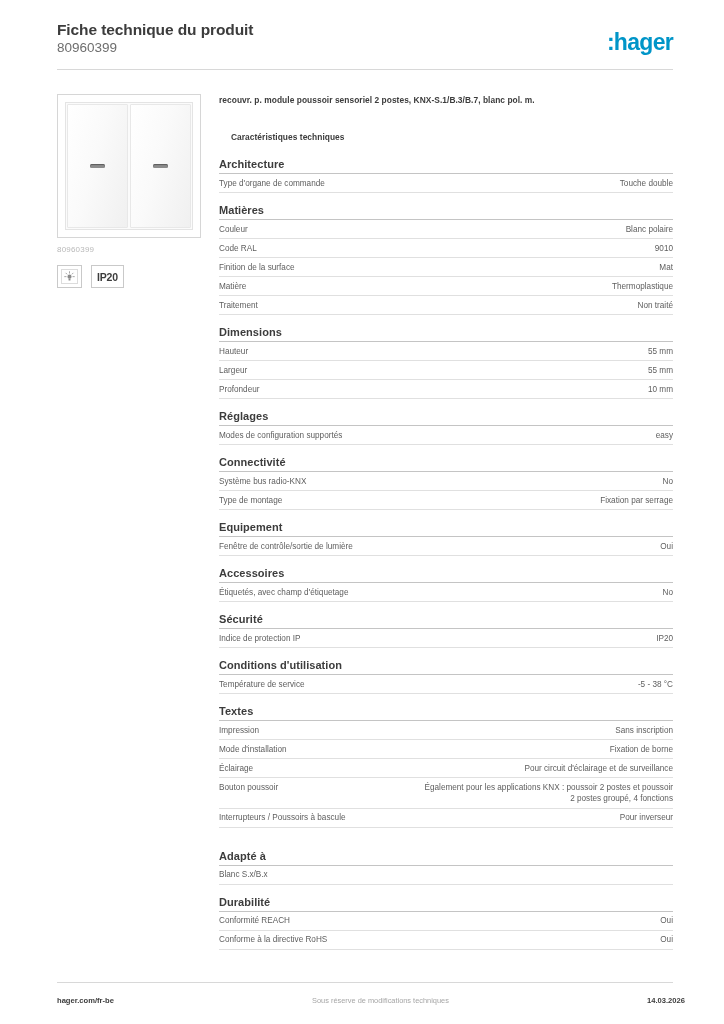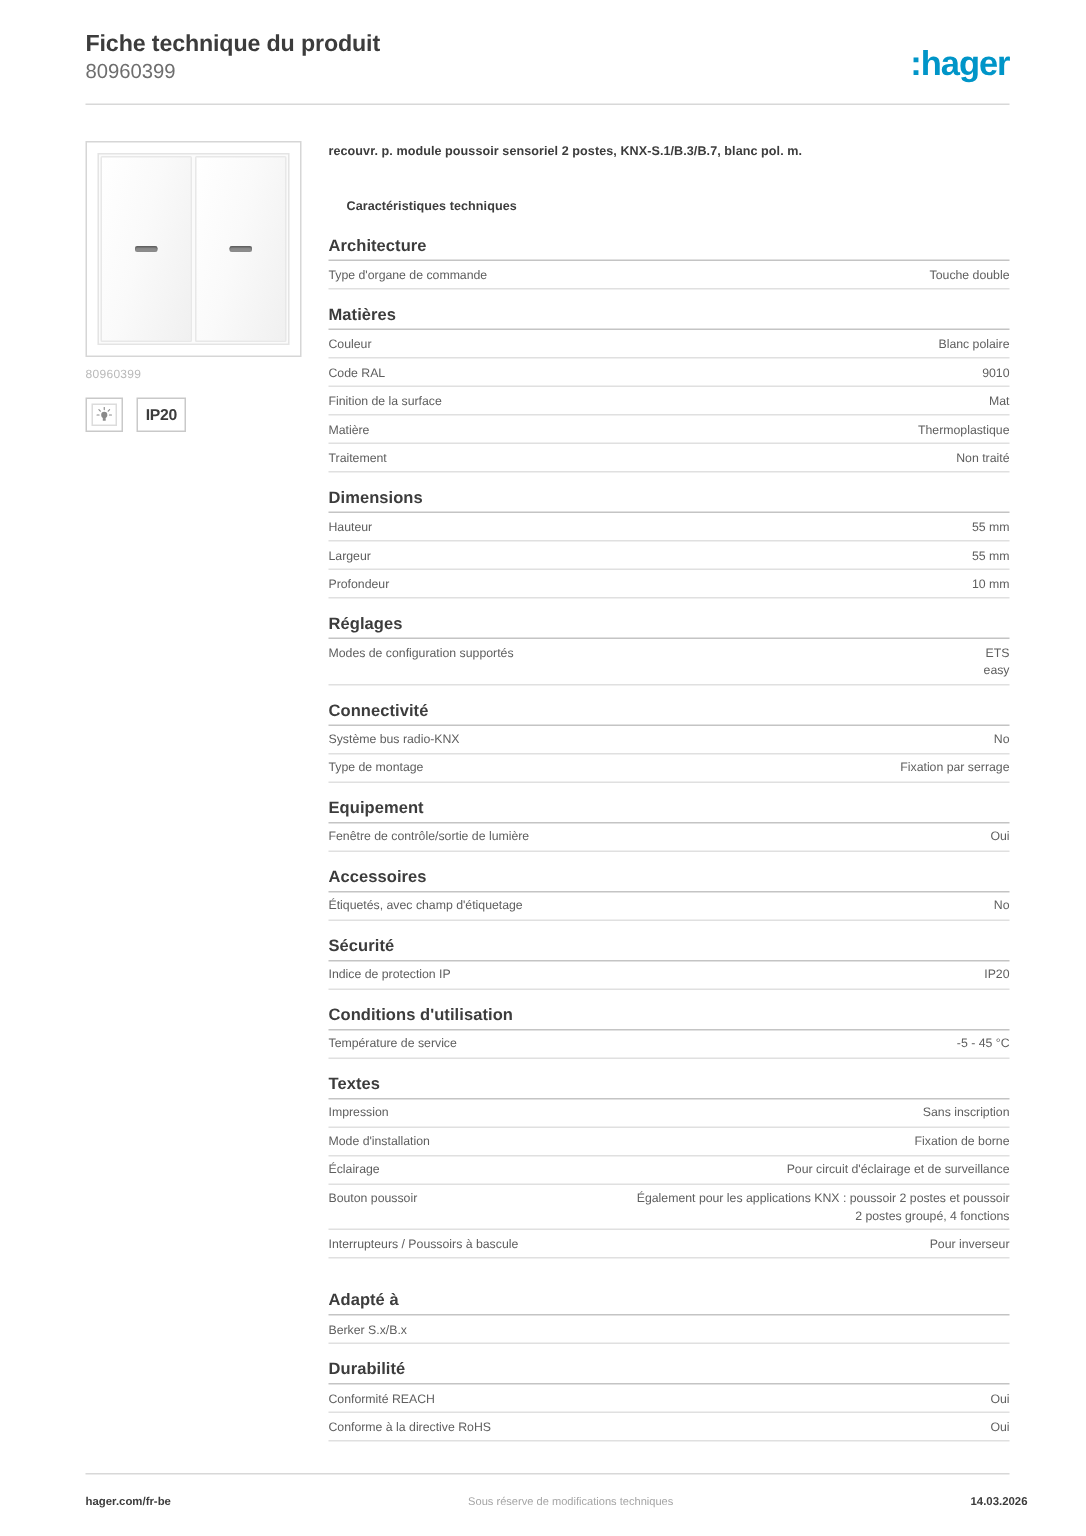--- a/index.html
+++ b/index.html
@@ -371,21 +371,20 @@
             <div class="row-value">
               <span class="vline">10 mm</span>
             </div>
           </div>
         </div>
         <div class="group">
           <div class="group-title">Réglages</div>
           <div class="row">
             <div class="row-label">Modes de configuration supportés</div>
             <div class="row-value">
-              <span class="vline">ETS</span>
               <span class="vline">easy</span>
             </div>
           </div>
         </div>
         <div class="group">
           <div class="group-title">Connectivité</div>
           <div class="row">
             <div class="row-label">Système bus radio-KNX</div>
             <div class="row-value">
               <span class="vline">No</span>
@@ -423,21 +422,21 @@
             <div class="row-value">
               <span class="vline">IP20</span>
             </div>
           </div>
         </div>
         <div class="group">
           <div class="group-title">Conditions d'utilisation</div>
           <div class="row">
             <div class="row-label">Température de service</div>
             <div class="row-value">
-              <span class="vline">-5 - 45 °C</span>
+              <span class="vline">-5 - 38 °C</span>
             </div>
           </div>
         </div>
         <div class="group">
           <div class="group-title">Textes</div>
           <div class="row">
             <div class="row-label">Impression</div>
             <div class="row-value">
               <span class="vline">Sans inscription</span>
             </div>
@@ -464,21 +463,21 @@
           <div class="row">
             <div class="row-label">Interrupteurs / Poussoirs à bascule</div>
             <div class="row-value">
               <span class="vline">Pour inverseur</span>
             </div>
           </div>
         </div>
         <div class="group extra-gap">
           <div class="group-title">Adapté à</div>
           <div class="row">
-            <div class="row-label">Berker S.x/B.x</div>
+            <div class="row-label">Blanc S.x/B.x</div>
             <div class="row-value"></div>
           </div>
         </div>
         <div class="group">
           <div class="group-title">Durabilité</div>
           <div class="row">
             <div class="row-label">Conformité REACH</div>
             <div class="row-value">
               <span class="vline">Oui</span>
             </div>

